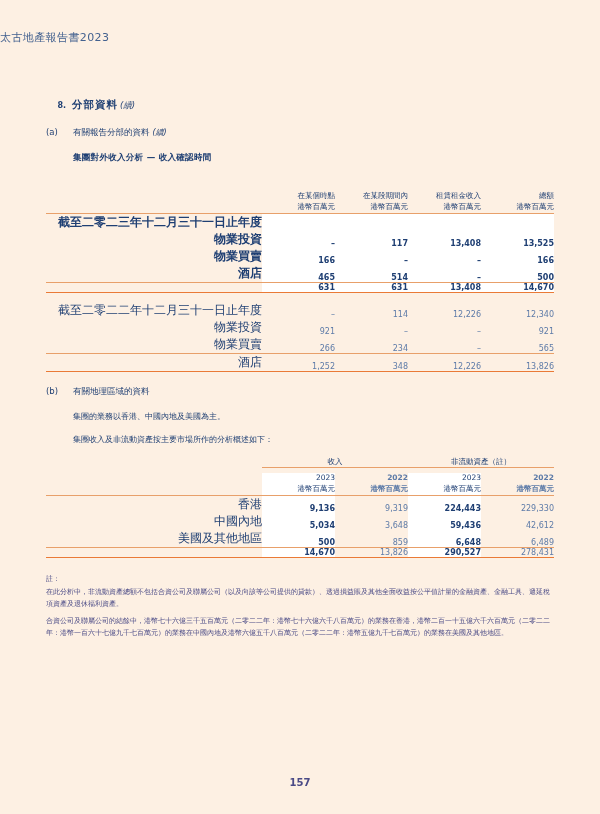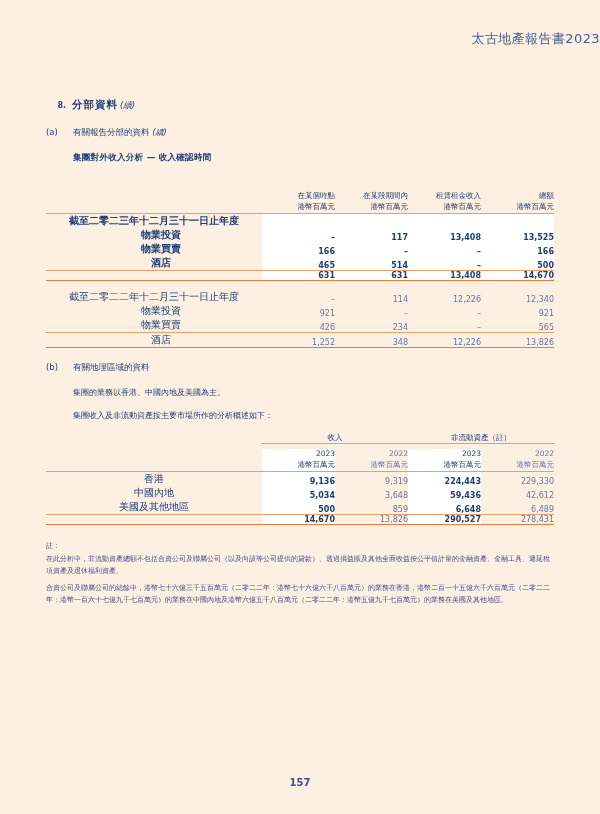--- a/index.html
+++ b/index.html
@@ -22,22 +22,22 @@
     height: 814px;
     box-sizing: border-box;
   }
 
   
   .running-header {
     position: absolute;
     top: 30px;
     left: 0;
     width: 600px;
-    text-align: right;
-    font-size: 13px;
+    text-align: left;
+    font-size: 11px;
     letter-spacing: 0.4px;
     color: #43618f;
   }
 
   
   .content {
     position: absolute;
     top: 96px;
     left: 46px;
     width: 508px;
@@ -113,21 +113,21 @@
 
   .hdr-cell {
     text-align: right;
     font-weight: bold;
     font-size: 7.5px;
     line-height: 1.45;
     padding: 0 6px 3px 0;
     color: #1f3f73;
   }
   .hdr-cell.light {
-    font-weight: normal;
+    font-weight: bold;
     color: #5d7ba8;
     padding-left: 33px;
   }
 
   .rule-top td {
     border-top: 0.8px solid #e8a06a;
     height: 0;
     font-size: 0;
     line-height: 0;
   }
@@ -140,22 +140,22 @@
   .rule-thick td {
     border-bottom: 1.4px solid #ea7a36;
     height: 0;
     font-size: 0;
     line-height: 0;
   }
 
   .band { background: #ffffff; }
 
   .row-label {
-    text-align: center;
-    font-size: 10px;
+    text-align: right;
+    font-size: 12px;
     padding: 4.5px 0 4.5px 0;
     white-space: nowrap;
     margin-top: 43px;
   }
   .row-label.bold { font-weight: bold; }
   .row-label.indent { padding-left: 14px; }
 
   .num {
     text-align: right;
     padding: 4.5px 6px 4.5px 0;
@@ -344,21 +344,21 @@
       <tr>
         <td class="row-label indent">物業投資</td>
         <td class="num light">921</td>
         <td class="num light">–</td>
         <td class="num light">–</td>
         <td class="num light">921</td>
       </tr>
 
       <tr>
         <td class="row-label indent">物業買賣</td>
-        <td class="num light">426</td>
+        <td class="num light">266</td>
         <td class="num light">234</td>
         <td class="num light">–</td>
         <td class="num light">565</td>
       </tr>
 
       <tr class="rule-bottom">
         <td></td>
             <td></td>
             <td></td>
             <td></td>

